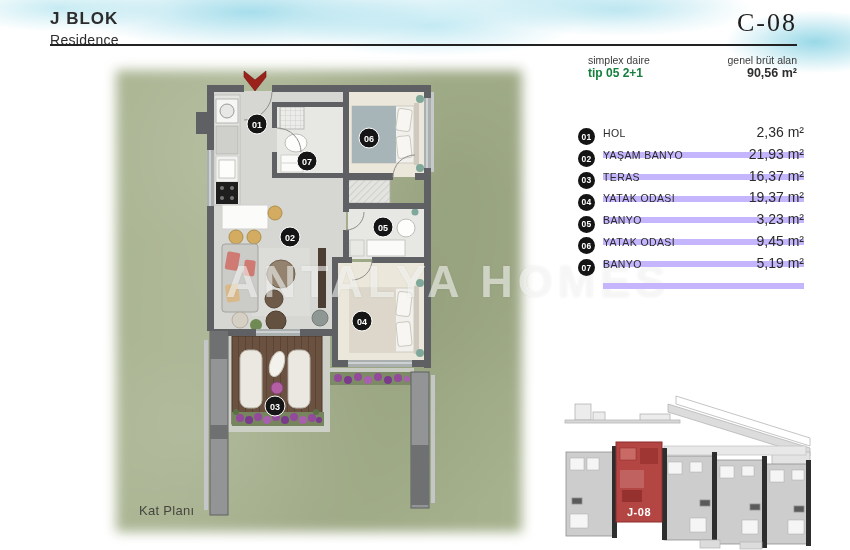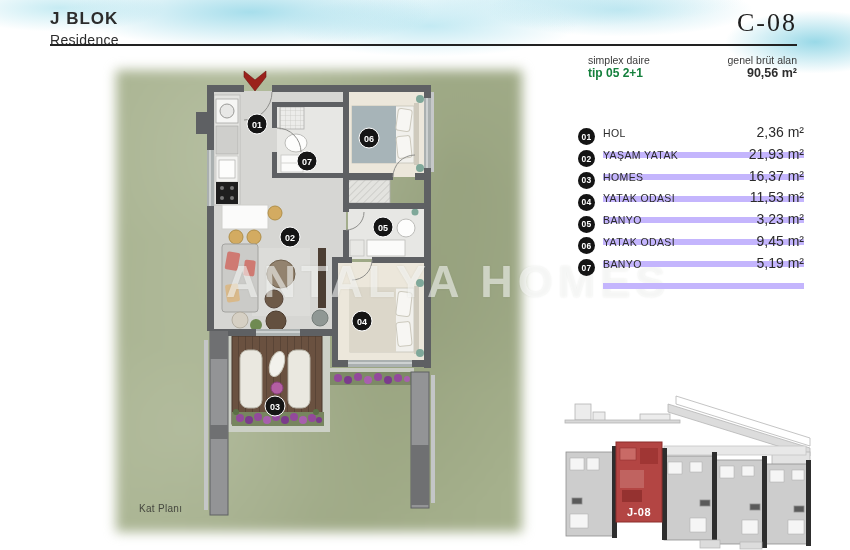--- a/index.html
+++ b/index.html
@@ -46,21 +46,21 @@
       radial-gradient(circle at 72% 55%, rgba(128,138,104,.35) 0, rgba(128,138,104,0) 50%),
       radial-gradient(circle at 18% 78%, rgba(255,255,255,.15) 0, rgba(255,255,255,0) 40%),
       radial-gradient(circle at 85% 22%, rgba(124,134,100,.30) 0, rgba(124,134,100,0) 45%),
       radial-gradient(circle at 50% 95%, rgba(140,150,115,.30) 0, rgba(140,150,115,0) 40%);}
   .plan-svg{position:absolute;left:115px;top:55px;width:440px;height:495px;}
   .keyplan-svg{position:absolute;left:560px;top:390px;width:255px;height:160px;}
 
   .watermark{position:absolute;left:226px;top:256px;font-size:45px;font-weight:bold;letter-spacing:5px;
              color:rgba(255,255,255,.55);white-space:nowrap;pointer-events:none;
              text-shadow:0 0 2px rgba(110,120,100,.15);}
-  .plan-caption{position:absolute;left:139px;top:503px;font-size:10px;color:#45473f;letter-spacing:.3px;}
+  .plan-caption{position:absolute;left:139px;top:503px;font-size:13px;color:#45473f;letter-spacing:.3px;}
 
   .badge-num{font:bold 9px "Liberation Sans",sans-serif;fill:#ffffff;}
   .keyplan-label{font:bold 11px "Liberation Sans",sans-serif;fill:#ffffff;letter-spacing:.5px;}
 </style>
 </head>
 <body>
 
 <div id="stage">
 
   <div class="watercolor"></div>
@@ -353,36 +353,36 @@
     <div class="lrow">
       <span class="lbadge">01</span>
       <span class="lcontent">
           <span class="lname">HOL</span>
           <span class="larea">2,36 m²</span>
         </span>
     </div>
     <div class="lrow">
       <span class="lbadge">02</span>
       <span class="lcontent">
-          <span class="lname">YAŞAM YATAK</span>
+          <span class="lname">YAŞAM BANYO</span>
           <span class="larea">21,93 m²</span>
         </span>
     </div>
     <div class="lrow">
       <span class="lbadge">03</span>
       <span class="lcontent">
-          <span class="lname">HOMES</span>
+          <span class="lname">TERAS</span>
           <span class="larea">16,37 m²</span>
         </span>
     </div>
     <div class="lrow">
       <span class="lbadge">04</span>
       <span class="lcontent">
           <span class="lname">YATAK ODASI</span>
-          <span class="larea">11,53 m²</span>
+          <span class="larea">19,37 m²</span>
         </span>
     </div>
     <div class="lrow">
       <span class="lbadge">05</span>
       <span class="lcontent">
           <span class="lname">BANYO</span>
           <span class="larea">3,23 m²</span>
         </span>
     </div>
     <div class="lrow">

